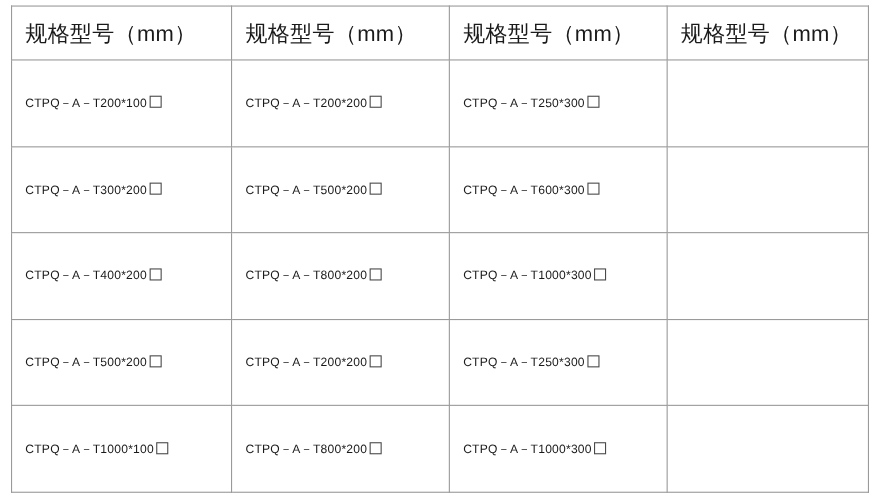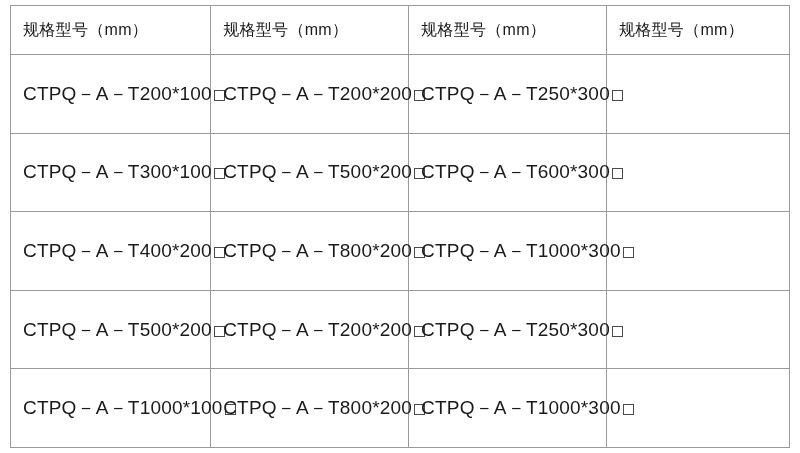--- a/index.html
+++ b/index.html
@@ -32,26 +32,26 @@
     border: 1px solid #9a9a9a;
     padding: 0 0 0 12px;
     text-align: left;
     vertical-align: middle;
     font-weight: normal;
     white-space: nowrap;
   }
   thead th {
     text-align: center;
     padding-left: 0;
-    font-size: 16px;
+    font-size: 20px;
     letter-spacing: 0.3px;
     height: 48px;
   }
   tbody td {
-    font-size: 19px;
+    font-size: 11px;
     height: 49px;
     letter-spacing: 0.2px;
   }
   .cell-text {
     display: inline-block;
   }
   .box-glyph {
     display: inline-block;
     width: 11px;
     height: 11px;
@@ -86,21 +86,21 @@
       </tr>
     </thead>
     <tbody>
       <tr>
         <td><span class="cell-text">CTPQ－A－T200*100</span><span class="box-glyph"></span></td>
         <td><span class="cell-text">CTPQ－A－T200*200</span><span class="box-glyph"></span></td>
         <td><span class="cell-text">CTPQ－A－T250*300</span><span class="box-glyph"></span></td>
         <td></td>
       </tr>
       <tr>
-        <td><span class="cell-text">CTPQ－A－T300*100</span><span class="box-glyph"></span></td>
+        <td><span class="cell-text">CTPQ－A－T300*200</span><span class="box-glyph"></span></td>
         <td><span class="cell-text">CTPQ－A－T500*200</span><span class="box-glyph"></span></td>
         <td><span class="cell-text">CTPQ－A－T600*300</span><span class="box-glyph"></span></td>
         <td></td>
       </tr>
       <tr>
         <td><span class="cell-text">CTPQ－A－T400*200</span><span class="box-glyph"></span></td>
         <td><span class="cell-text">CTPQ－A－T800*200</span><span class="box-glyph"></span></td>
         <td><span class="cell-text">CTPQ－A－T1000*300</span><span class="box-glyph"></span></td>
         <td></td>
       </tr>

